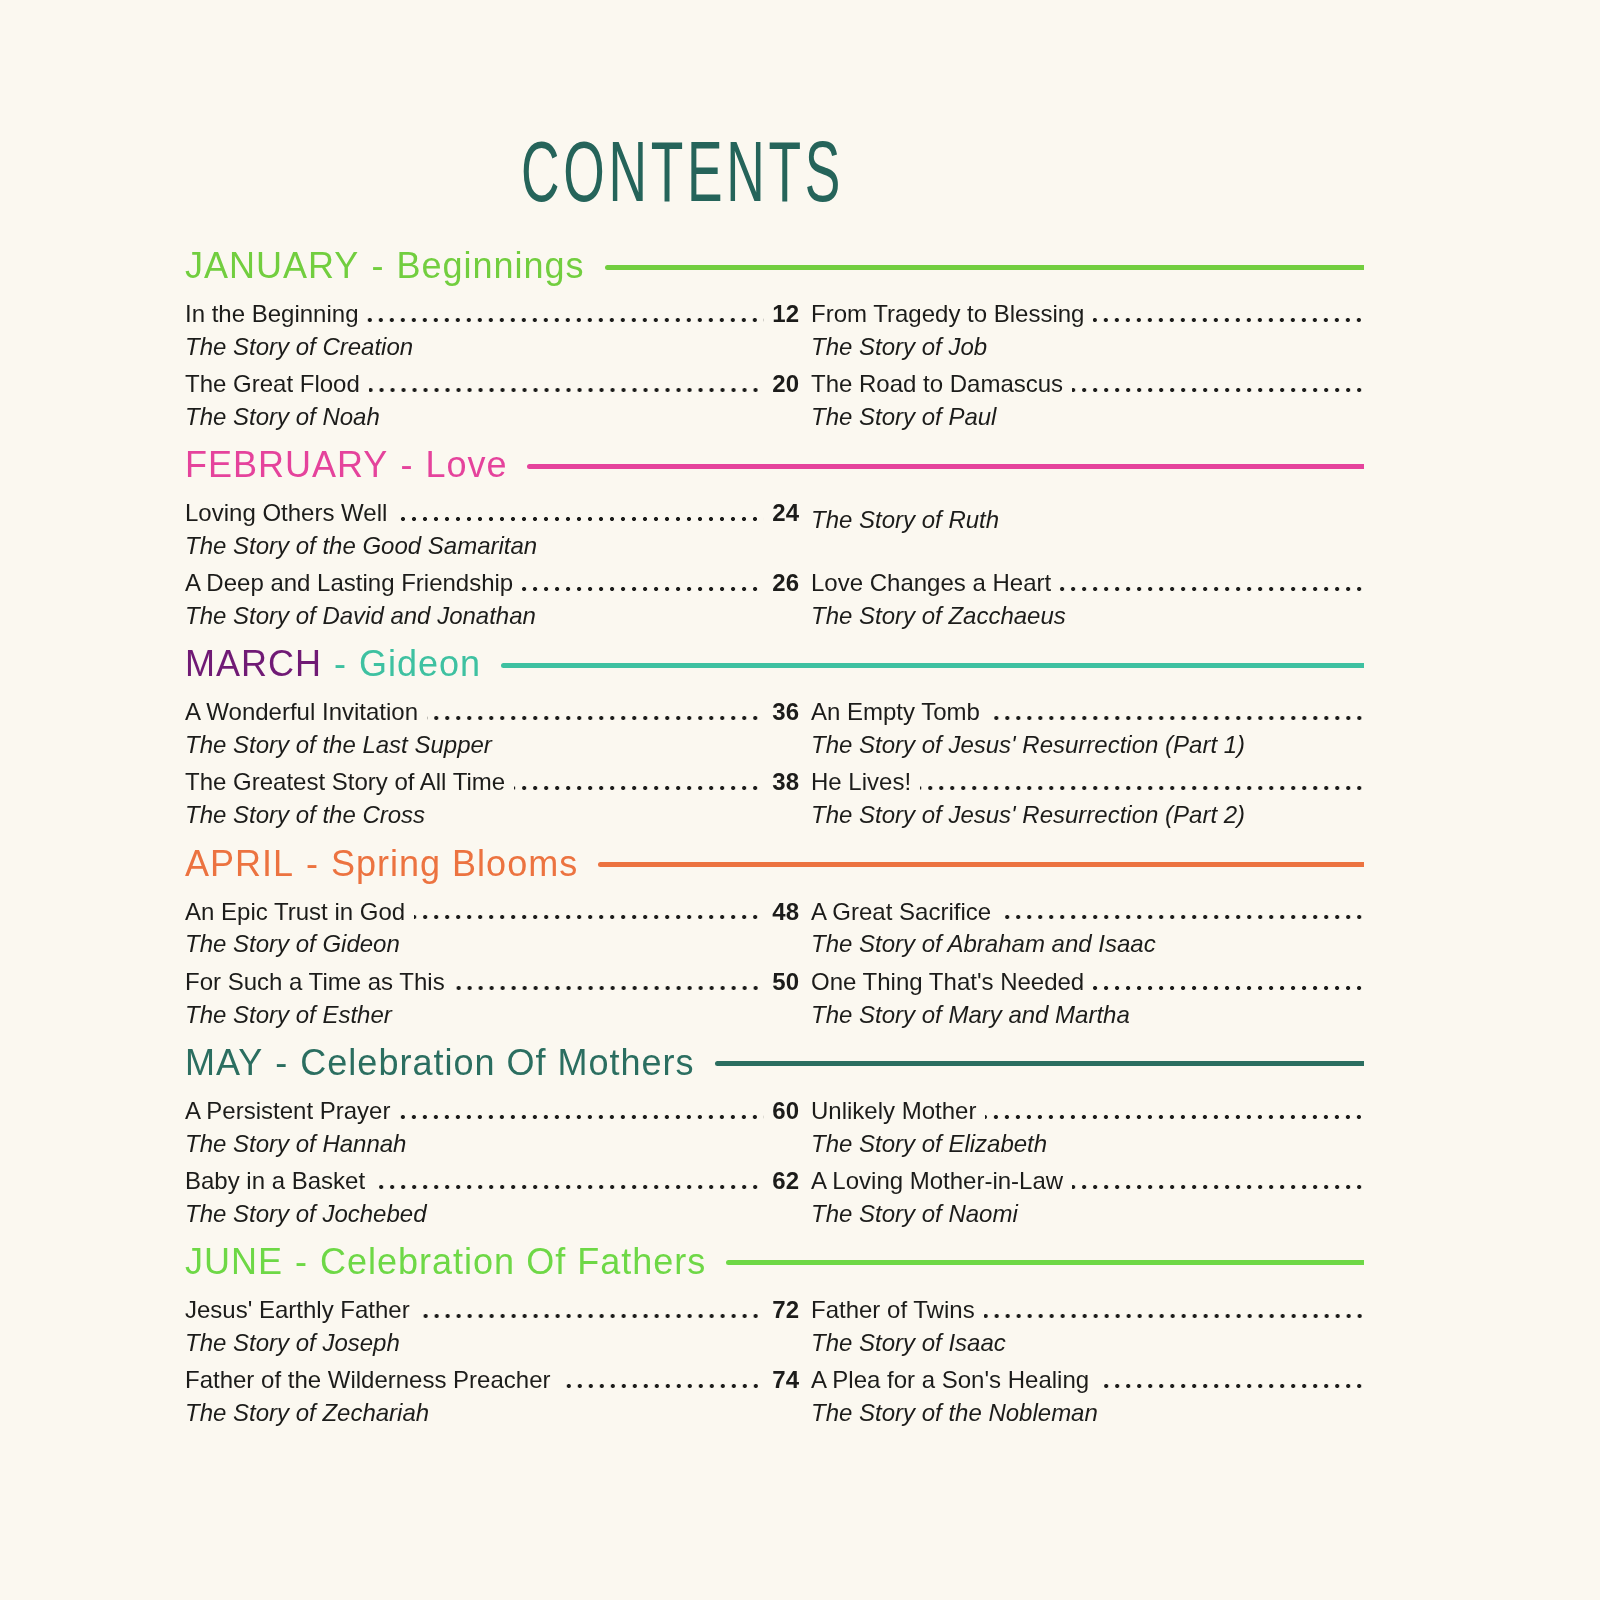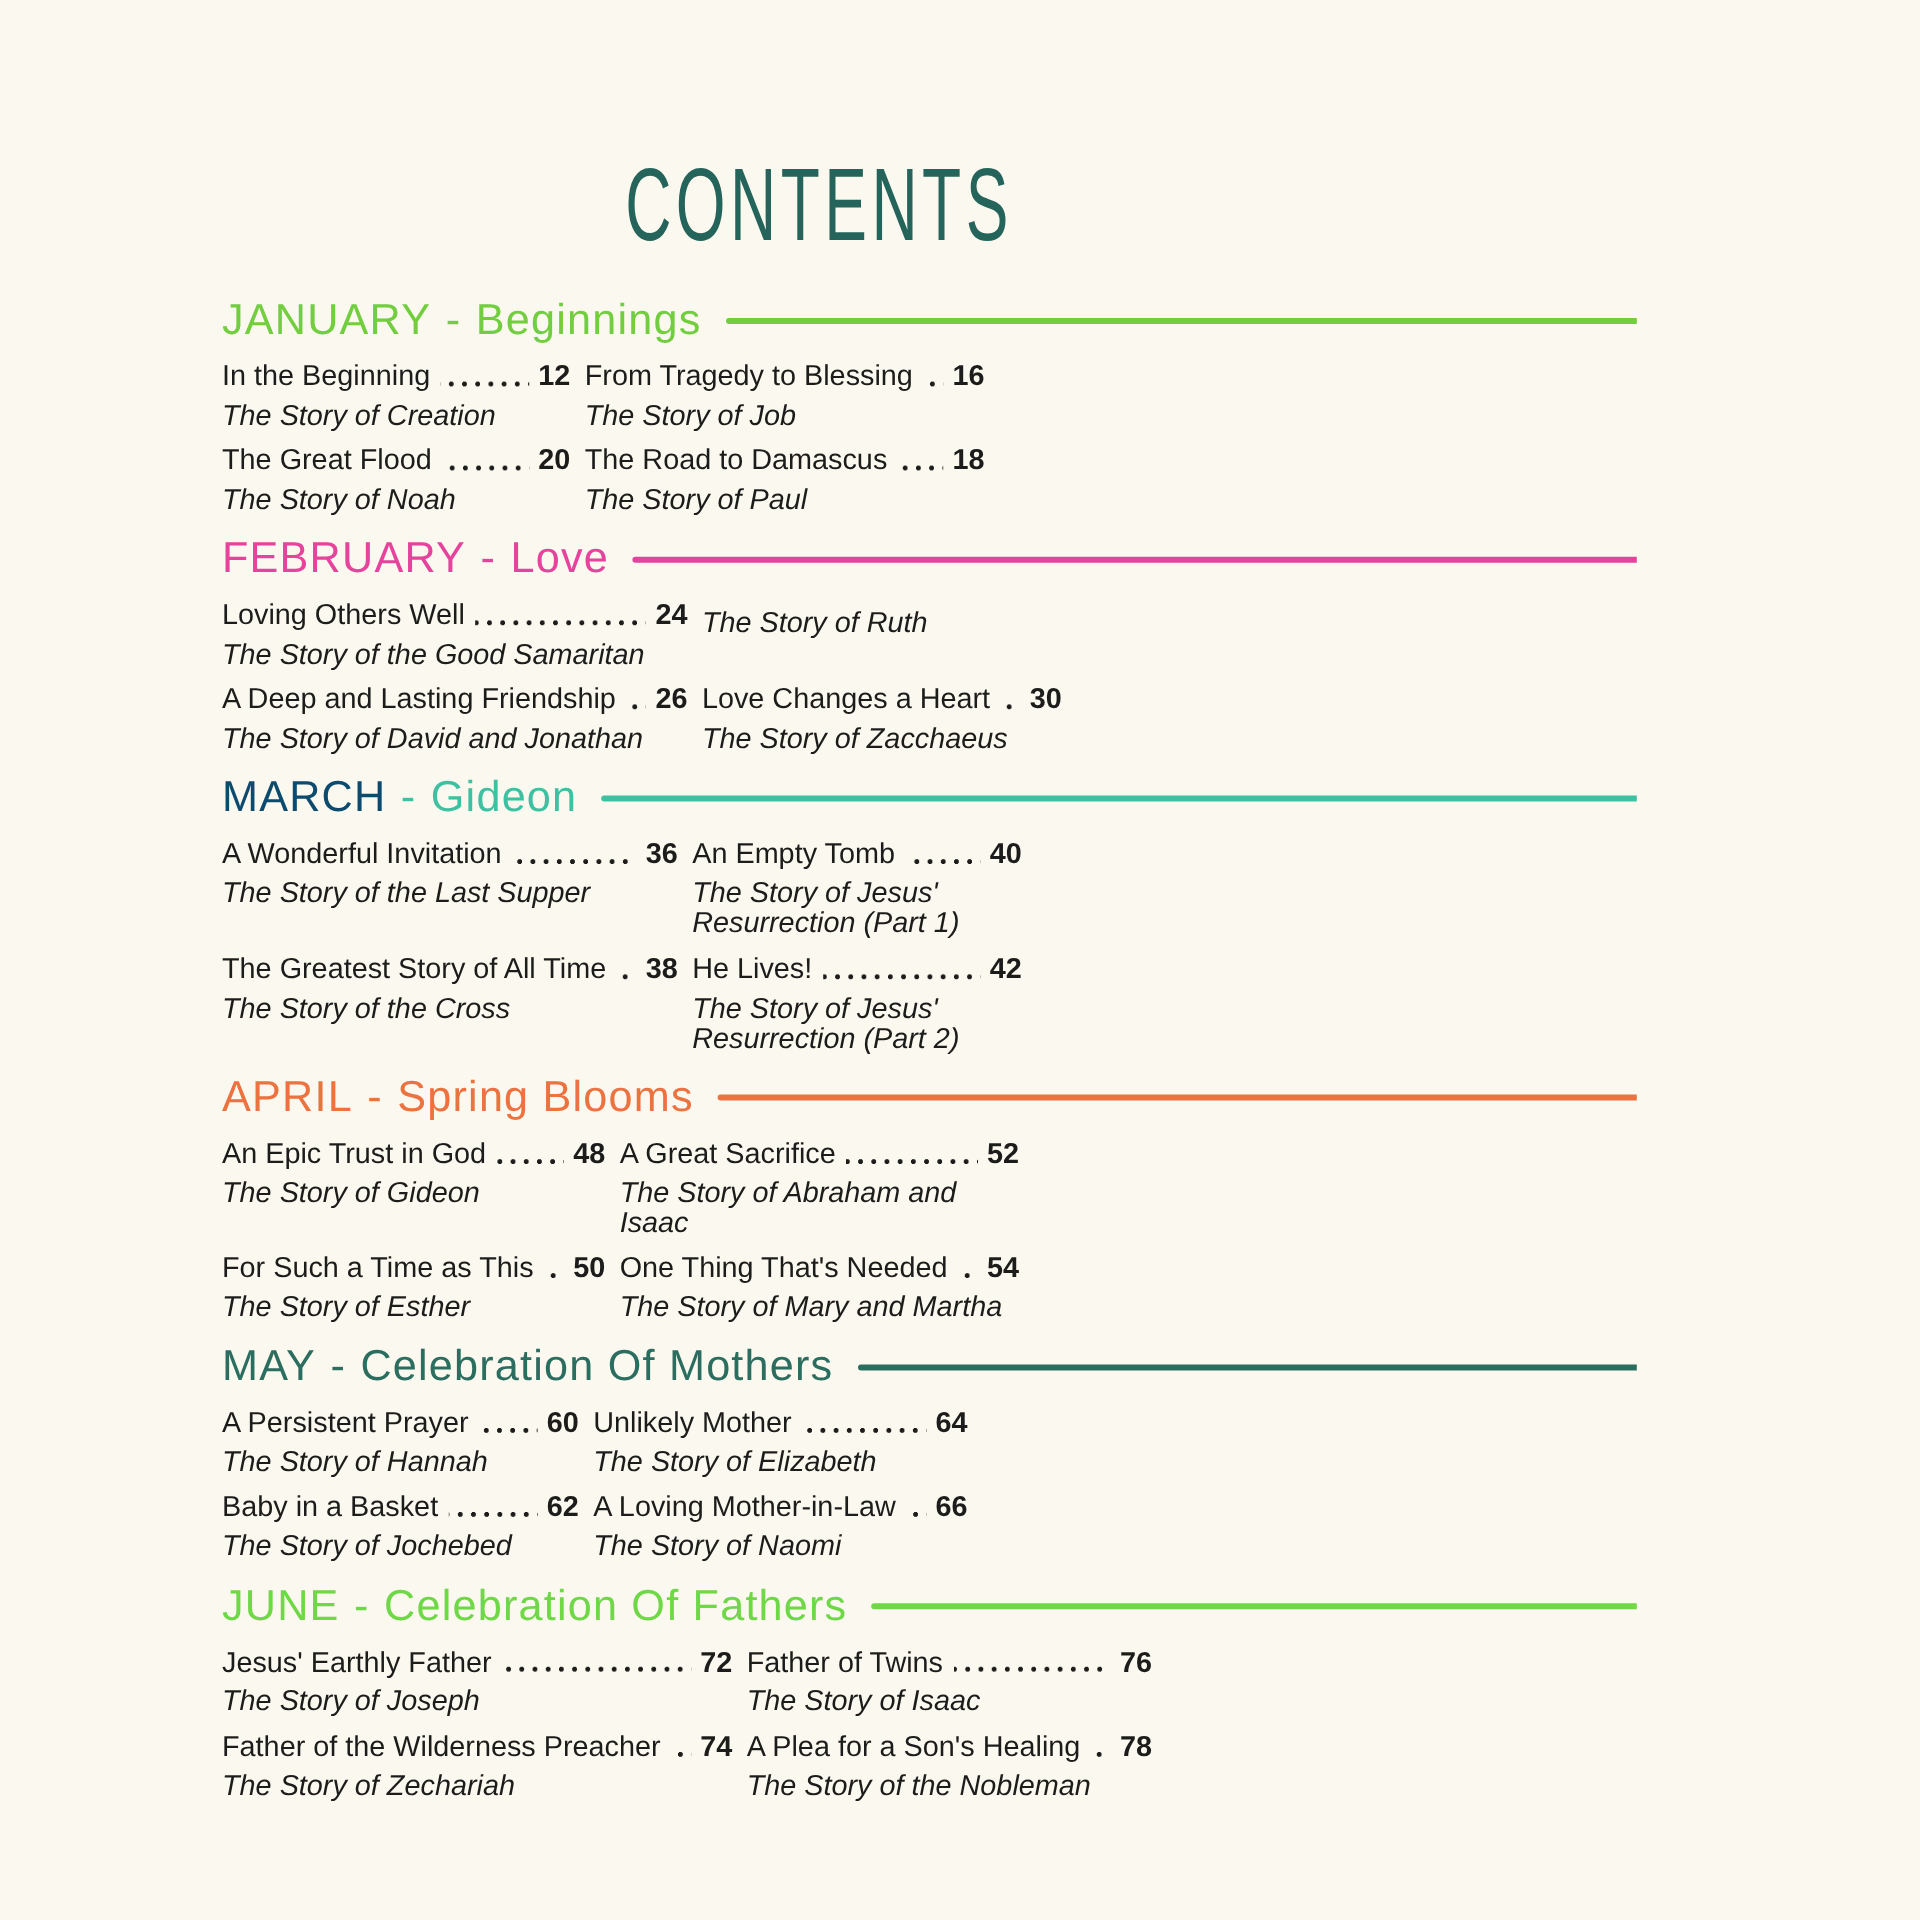--- a/index.html
+++ b/index.html
@@ -46,21 +46,21 @@
   .sec-rule {
     flex: 1 1 auto;
     height: 5px;
     border-radius: 3px;
     margin: 2px 12px 0 20px;
     min-width: 40px;
   }
   .sec-page { font-size: 31px; }
   .entries {
     display: grid;
-    grid-template-columns: 1fr 1fr 1fr 1fr;
+    grid-template-columns: 1fr 1fr;
     grid-template-rows: auto auto;
     grid-auto-flow: column;
     column-gap: 76px;
     row-gap: 17px;
     gap: 12px;
   }
   .entry-line {
     display: flex;
     align-items: flex-end;
     font-size: 24px;
@@ -173,21 +173,21 @@
             <span class="dots"></span>
             <span class="entry-page">30</span>
           </div>
           <div class="entry-sub">The Story of Zacchaeus</div>
         </div>
       </div>
     </section>
 
     <section class="toc-section">
       <div class="sec-head">
-        <span class="sec-month" style="color: #0c4a6e;">MARCH</span>
+        <span class="sec-month" style="color: #701a75;">MARCH</span>
         <span class="sec-dash" style="color: rgb(62, 193, 161);">-</span>
         <span class="sec-theme" style="color: rgb(62, 193, 161);">Gideon</span>
         <span class="sec-rule" style="background: rgb(62, 193, 161);"></span>
         <span class="sec-page" style="color: rgb(62, 193, 161);">33</span>
       </div>
       <div class="entries">
         <div class="entry">
           <div class="entry-line">
             <span class="entry-title">A Wonderful Invitation</span>
             <span class="dots"></span>

